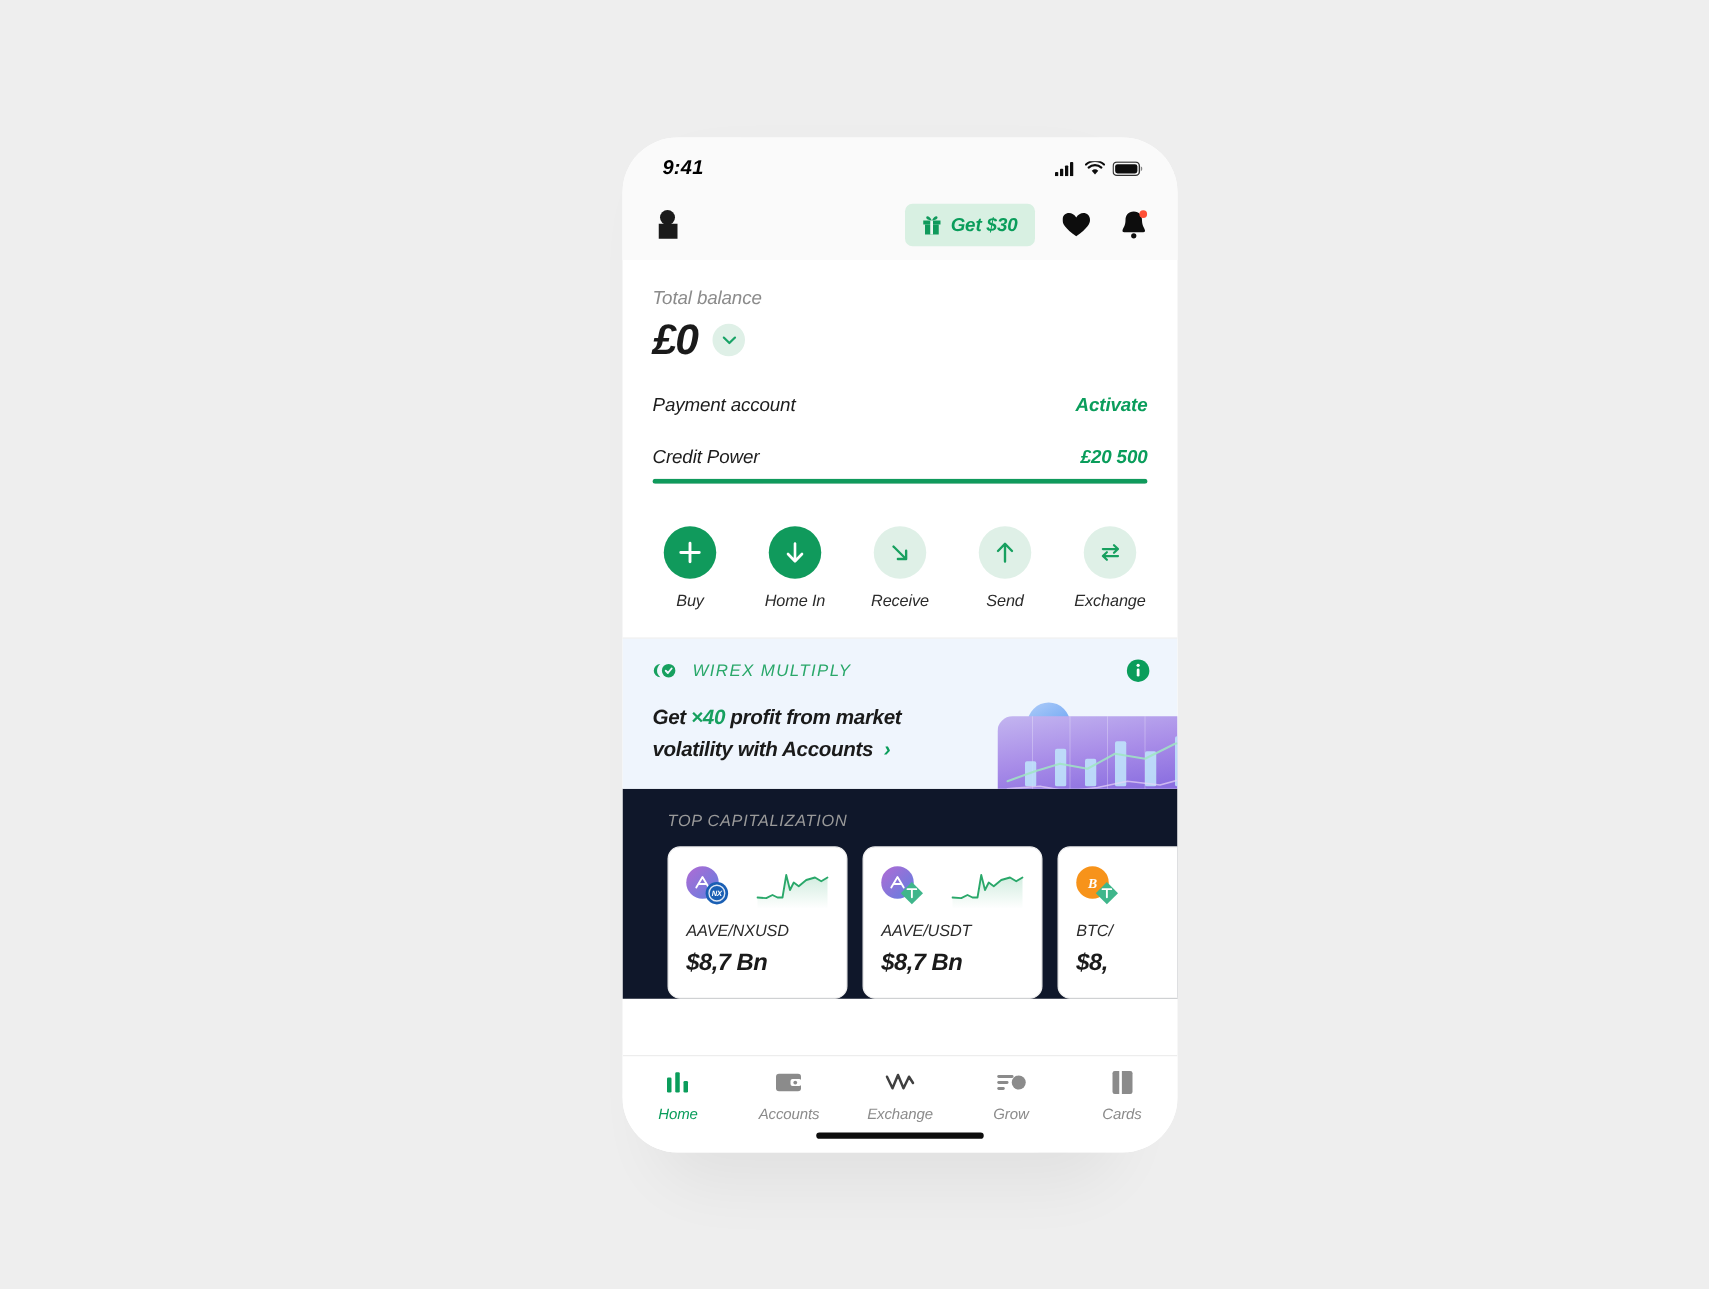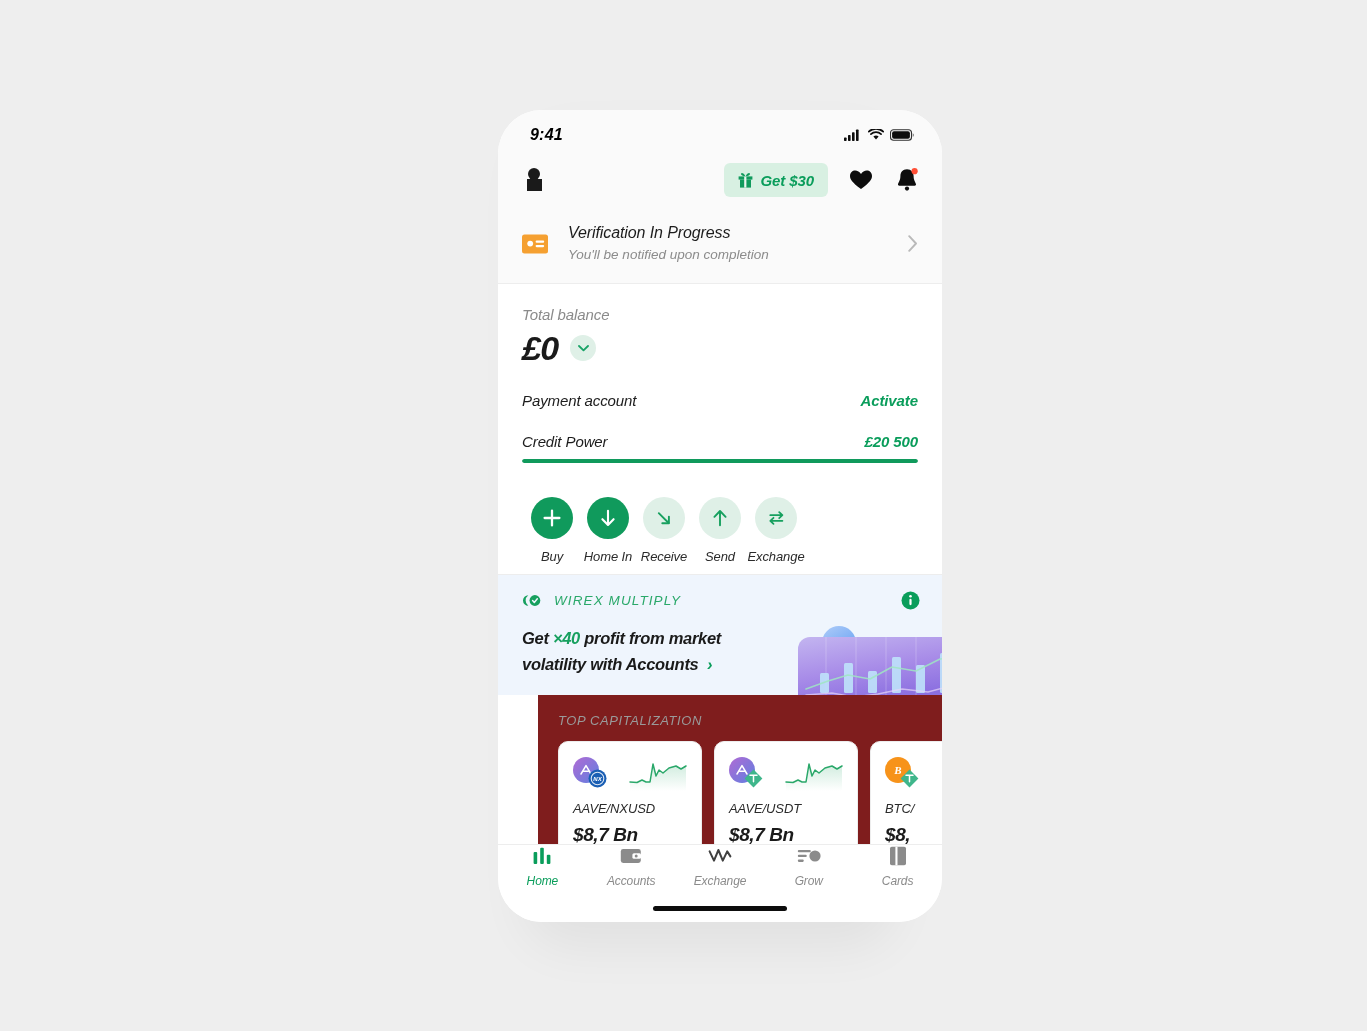--- a/index.html
+++ b/index.html
@@ -95,22 +95,22 @@
   .credit-label{ font-size:15px; color:#1c1c1c; letter-spacing:-0.1px;}
   .credit-value{ font-size:15px; color:#0a9d5b; font-weight:bold; letter-spacing:-0.1px;}
   .credit-bar{
     margin-top:9px; height:4px; border-radius:2px;
     background:#e7e7e7; overflow:hidden;
   }
   .credit-fill{ height:100%; background:#109a5c; border-radius:2px;}
 
   
   .actions{
-    display:flex; 
-    padding:34px 26px 10px 26px;
+    display:flex; justify-content:space-between;
+    padding:34px 26px 22px 26px;
     border-bottom:1px solid #ededed;
   }
   .action{ width:56px; display:flex; flex-direction:column; align-items:center; cursor:pointer;}
   .action-circle{
     width:42px; height:42px; border-radius:50%;
     display:flex; align-items:center; justify-content:center;
   }
   .ac-solid{ background:#109a5c; }
   .ac-light{ background:#dff0e7; }
   .action-label{ margin-top:10px; font-size:13px; color:#2b2b2b; letter-spacing:-0.1px; white-space:nowrap;}
@@ -135,21 +135,21 @@
     max-width:215px;
   }
   .mul-x40{ color:#17a05f; }
   .mul-arrow{ color:#0a9d5b; font-weight:bold; }
   .mul-art{
     position:absolute; right:-32px; bottom:-6px;
     width:176px; height:78px;
   }
 
   
-  .topcap{ padding:18px 0 0 20px; background:#7f1d1d;margin-left:40px;}
+  .topcap{ padding:18px 0 0 36px; background:#0f172a;}
   .topcap-title{ font-size:13px; color:#9a9a9a; letter-spacing:0.6px;}
   .cards-row{ display:flex; gap:12px; margin-top:13px;}
   .coin-card{
     width:144px; flex:none;
     border:1px solid #ededed; border-radius:10px;
     padding:14px 14px 16px 14px;
     background:#fff;
     cursor:pointer;
   }
   .coin-top{ display:flex; align-items:center; justify-content:space-between; height:36px;}
@@ -166,21 +166,21 @@
     display:flex; align-items:center; justify-content:center;
   }
   .coin-pair{ margin-top:9px; font-size:13px; color:#2b2b2b; letter-spacing:-0.1px; white-space:nowrap;}
   .coin-cap{ margin-top:8px; font-size:19px; font-weight:bold; color:#1a1a1a; letter-spacing:-0.4px; white-space:nowrap;}
 
   
   .tabbar{
     position:absolute; left:0; right:0; bottom:0;
     height:78px; background:#fff;
     border-top:1px solid #ededed;
-    display:flex; align-items:flex-start; 
+    display:flex; align-items:flex-start; padding-top:10px;
   }
   .tab{ flex:1; display:flex; flex-direction:column; align-items:center; cursor:pointer;}
   .tab-icon{ height:22px; display:flex; align-items:center; justify-content:center;}
   .tab-label{ margin-top:7px; font-size:12px; color:#8b8b8b; letter-spacing:-0.1px;}
   .tab.active .tab-label{ color:#0a9d5b; }
   .home-indicator{
     position:absolute; bottom:11px; left:50%; transform:translateX(-50%);
     width:134px; height:5px; border-radius:3px; background:#0d0d0d;
   }
 </style>
@@ -239,35 +239,20 @@
 
     <div class="header-icon">
       <svg width="22" height="24" viewBox="0 0 22 24">
         <path d="M11 1.2 C6.6 1.2 4.4 4.3 4.4 8 C4.4 12.6 2.4 14.3 2 16.3 C1.85 17.1 2.45 17.7 3.3 17.7 L18.7 17.7 C19.55 17.7 20.15 17.1 20 16.3 C19.6 14.3 17.6 12.6 17.6 8 C17.6 4.3 15.4 1.2 11 1.2 Z" fill="#0d0d0d"></path>
         <circle cx="11" cy="20.6" r="2.1" fill="#0d0d0d"></circle>
         <circle cx="18.6" cy="3.2" r="3.1" fill="#ff4f36"></circle>
       </svg>
     </div>
   </div>
 
-  <div class="verif">
-    <svg class="verif-icon" viewBox="0 0 26 20">
-      <rect x="0" y="0.5" width="26" height="19" rx="2.5" fill="#f5a031"></rect>
-      <circle cx="8.2" cy="9.6" r="2.9" fill="#ffffff"></circle>
-      <rect x="13.6" y="6.6" width="8.6" height="2.2" rx="1.1" fill="#ffffff"></rect>
-      <rect x="13.6" y="11" width="8.6" height="2.2" rx="1.1" fill="#ffffff"></rect>
-    </svg>
-    <div class="verif-texts">
-      <div class="verif-title">Verification In Progress</div>
-      <div class="verif-sub">You'll be notified upon completion</div>
-    </div>
-    <svg width="10" height="17" viewBox="0 0 10 17" class="chev-right">
-      <path d="M1.2 1.2 L8 8.5 L1.2 15.8" stroke="#b9b9b9" stroke-width="1.9" fill="none" stroke-linecap="round" stroke-linejoin="round"></path>
-    </svg>
-  </div>
 
   <div class="balance">
     <div class="bal-label">Total balance</div>
     <div class="bal-row">
       <div class="bal-amount">£0</div>
       <div class="bal-toggle">
         <svg width="11" height="7" viewBox="0 0 11 7">
           <path d="M1 1 L5.5 5.4 L10 1" stroke="#19a367" stroke-width="1.8" fill="none" stroke-linecap="round" stroke-linejoin="round"></path>
         </svg>
       </div>

